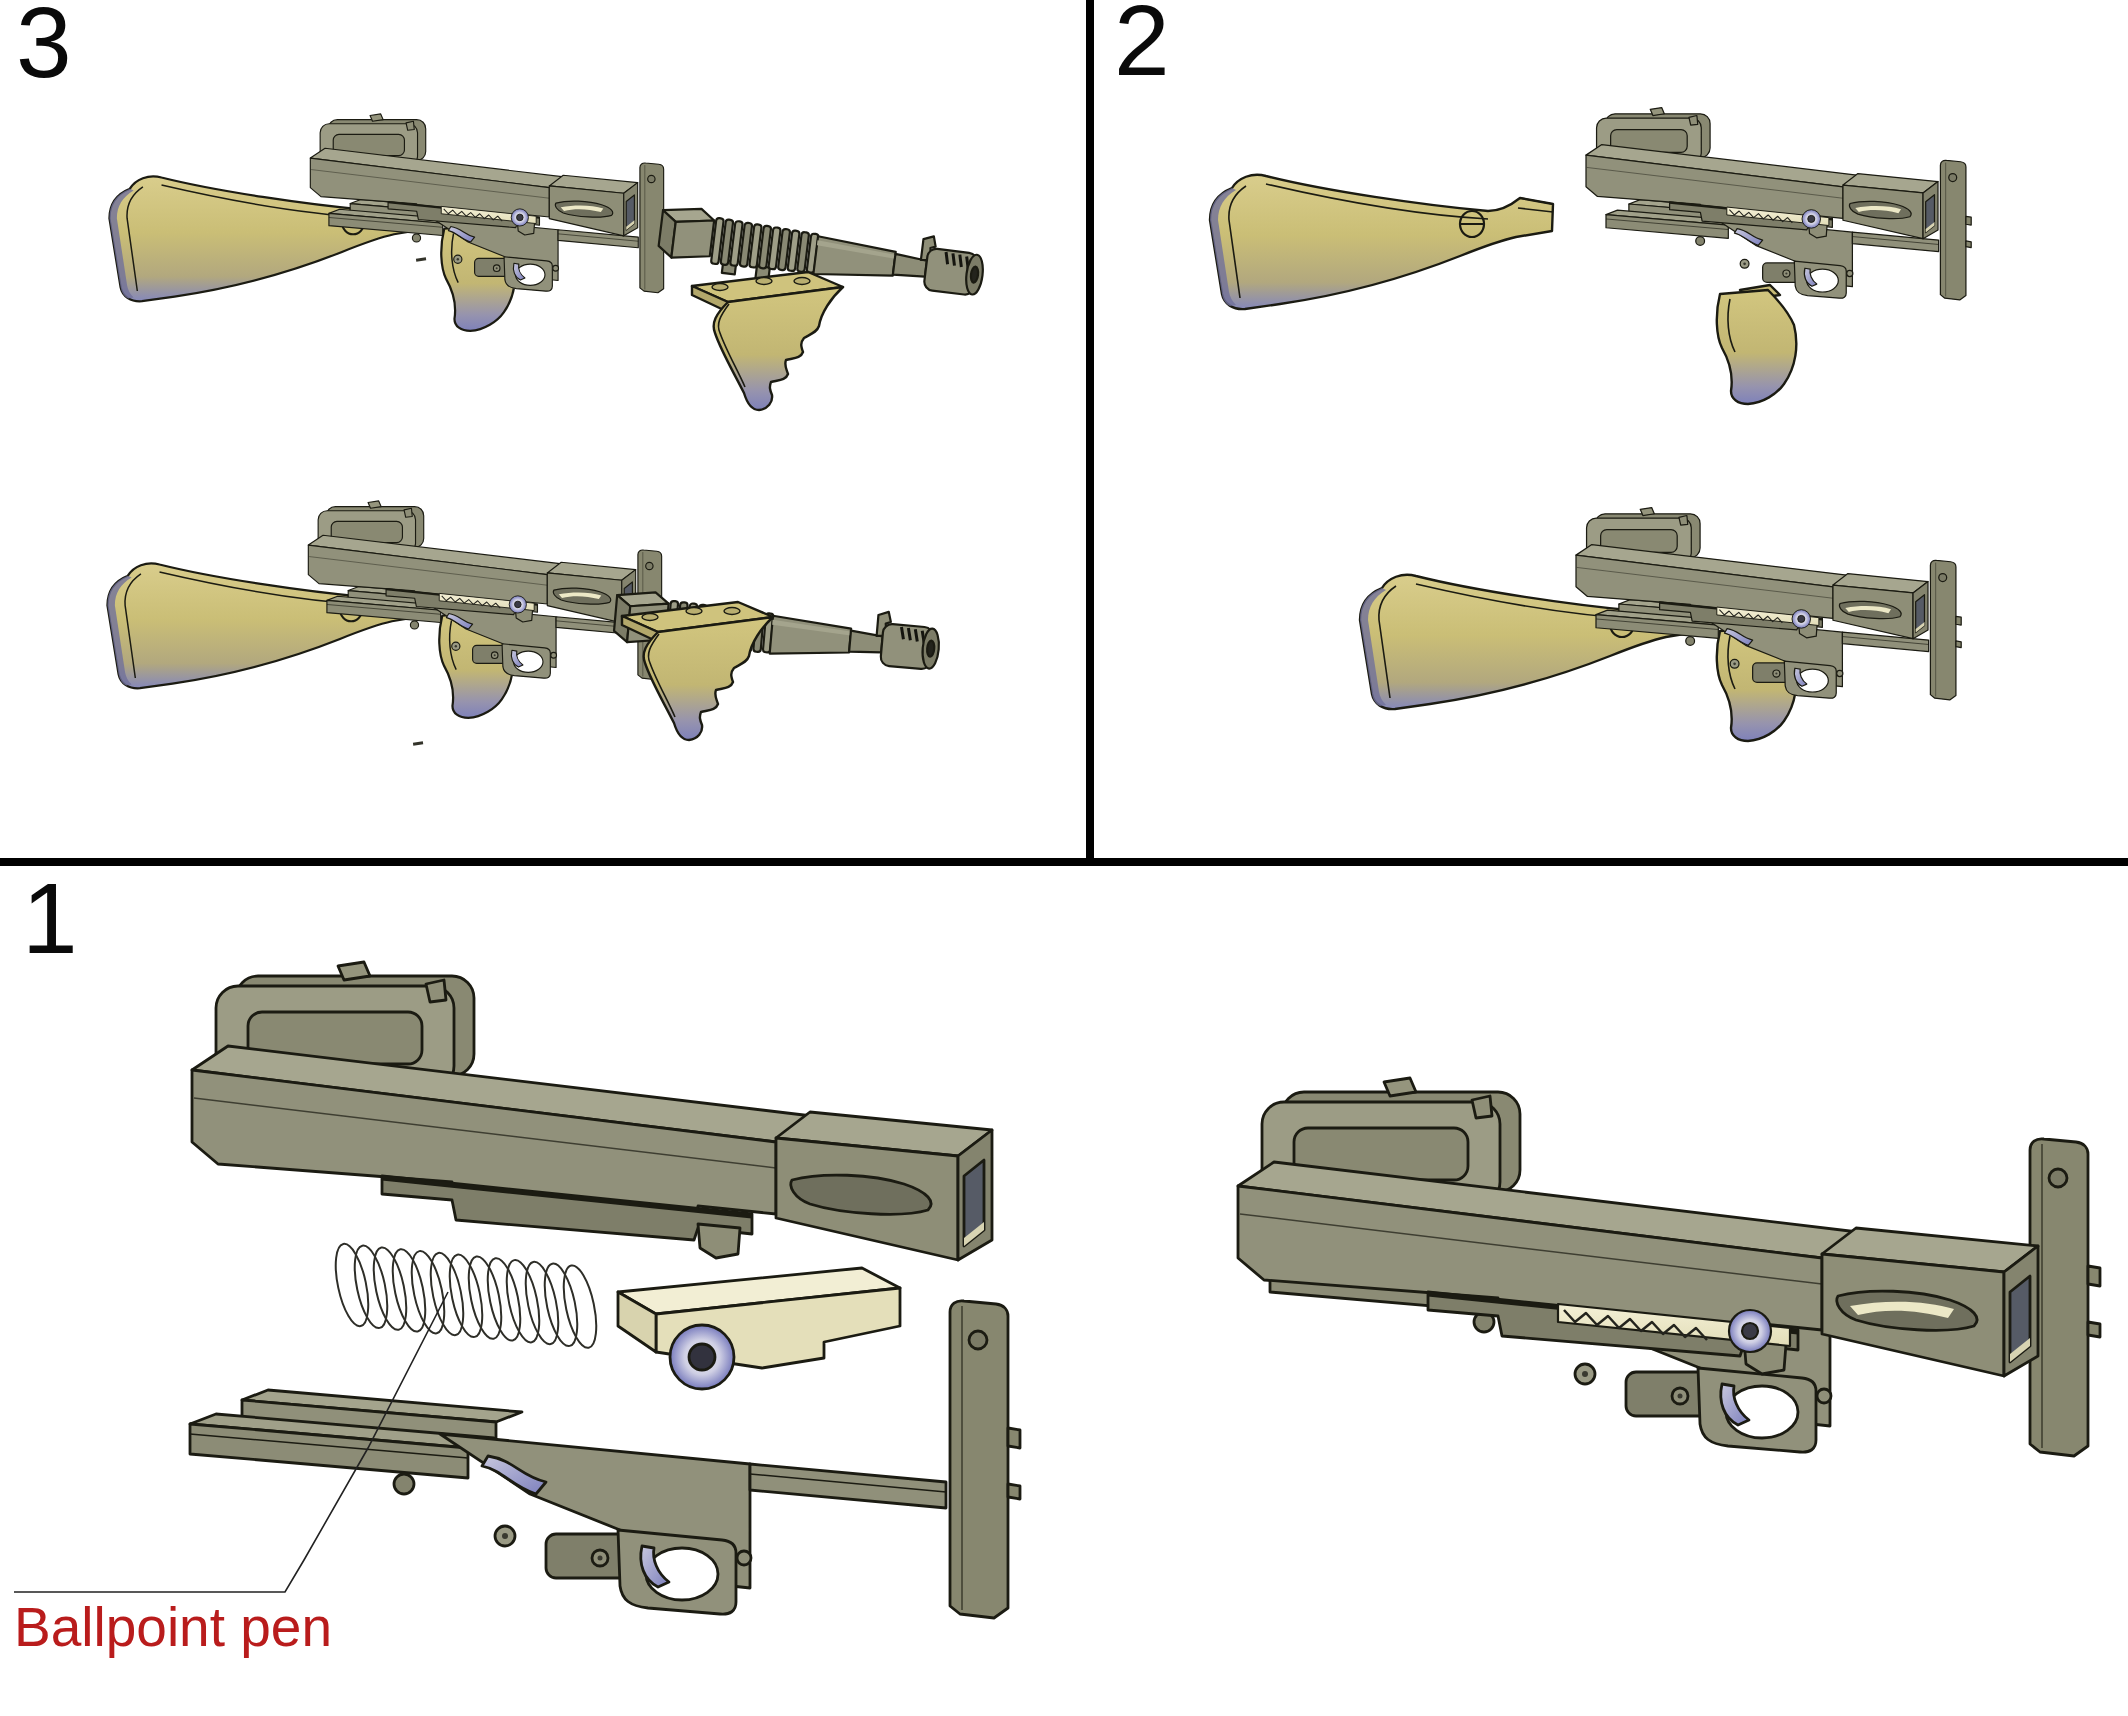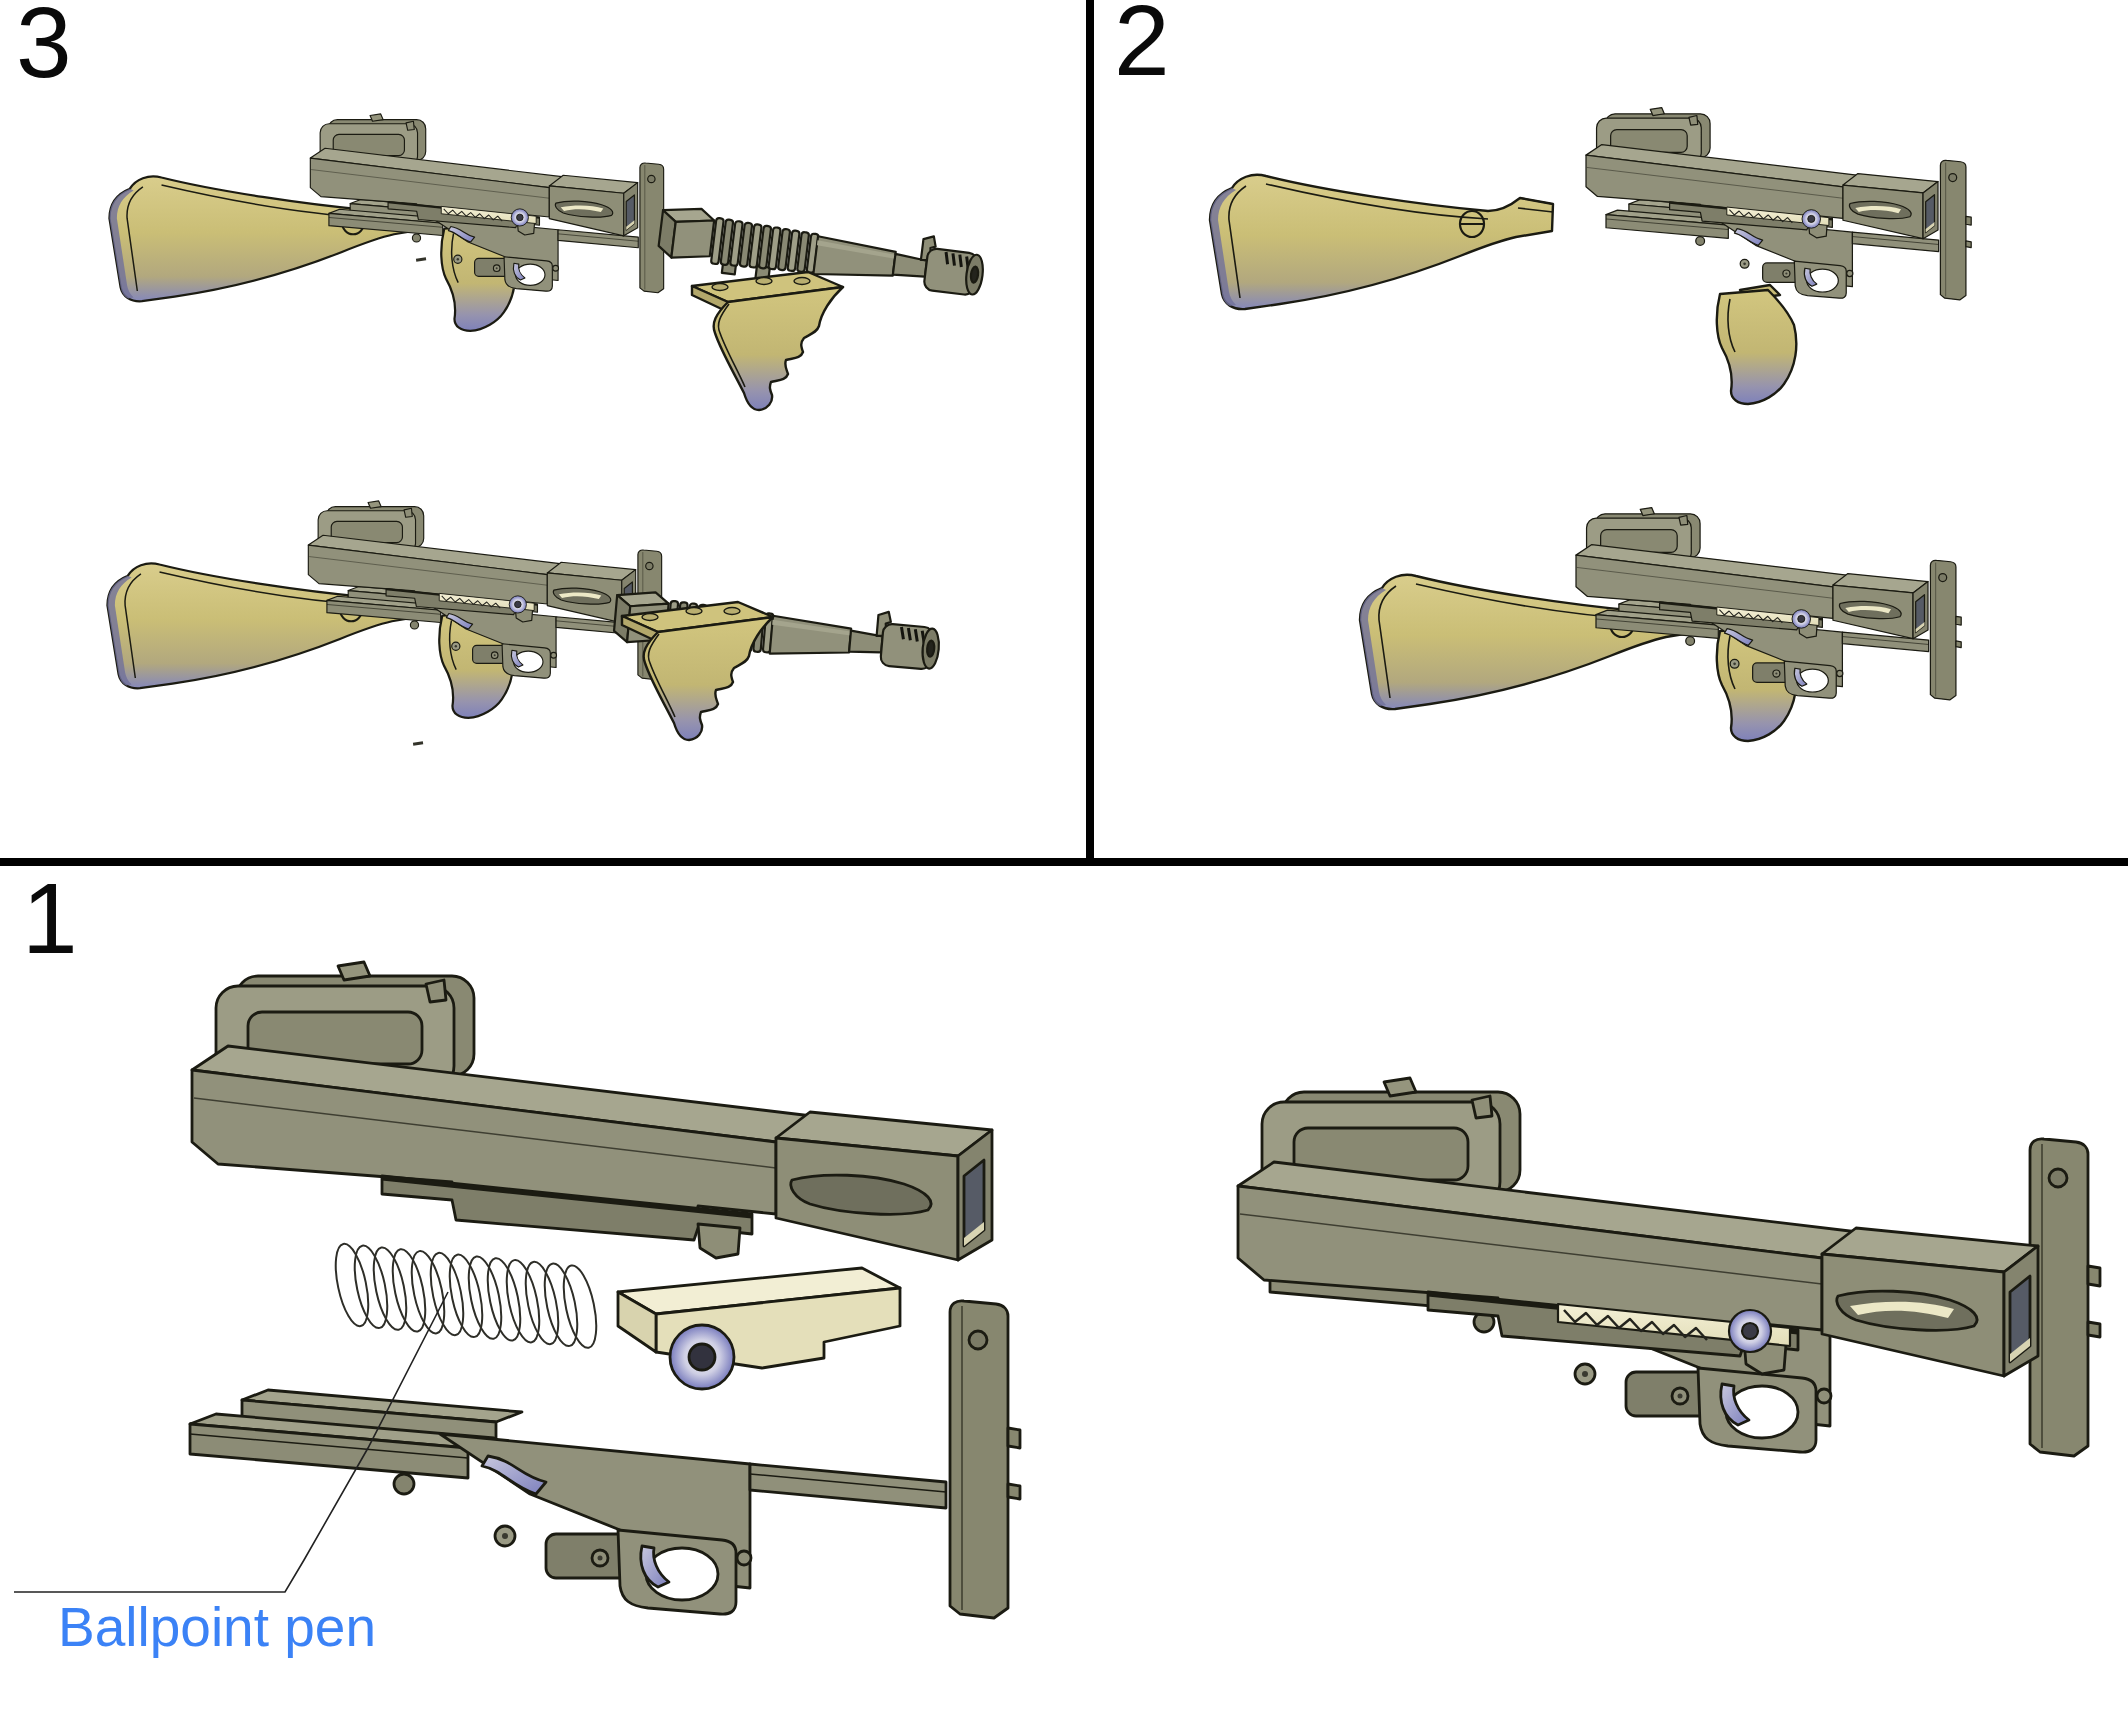--- a/index.html
+++ b/index.html
@@ -1,20 +1,20 @@
 <!DOCTYPE html>
 <html><head>
 <meta charset="utf-8">
 <style>
   html,body{margin:0;padding:0;background:#ffffff;}
   #stage{position:relative;width:2128px;height:1716px;background:#ffffff;overflow:hidden;
          font-family:"Liberation Sans", sans-serif;}
   #art{position:absolute;left:0;top:0;}
   .num{position:absolute;font-size:100px;font-weight:400;color:#0a0a0a;line-height:1;}
-  .callout{position:absolute;left:14px;top:1598px;font-size:55px;line-height:1.06;color:#3b82f6;margin-left:44px;}
+  .callout{position:absolute;left:14px;top:1598px;font-size:55px;line-height:1.06;color:#b91c1c;}
   .callout span{display:block;}
 </style>
 </head>
 <body>
 
 <div id="stage">
 
 <svg id="art" width="2128" height="1716" viewBox="0 0 2128 1716">
   <defs>
     <linearGradient id="gStock" x1="0" y1="0" x2="0" y2="1">

